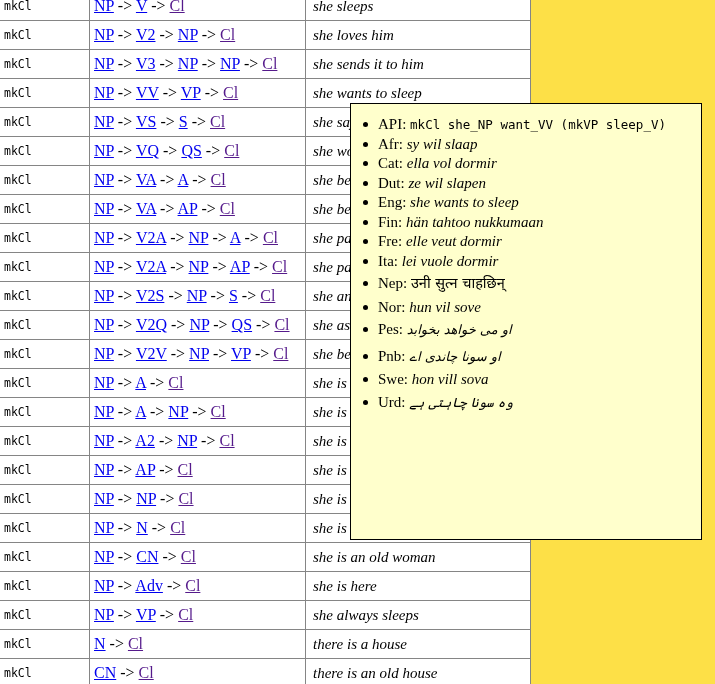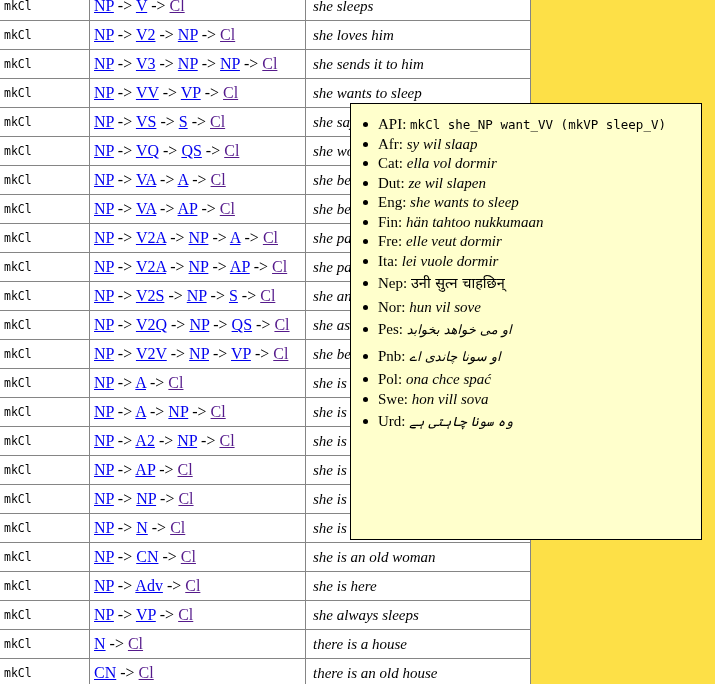--- a/index.html
+++ b/index.html
@@ -186,19 +186,18 @@
         <li class=""><span class="lang">Cat:</span> <span class="val ">ella vol dormir</span></li>
         <li class=""><span class="lang">Dut:</span> <span class="val ">ze wil slapen</span></li>
         <li class=""><span class="lang">Eng:</span> <span class="val ">she wants to sleep</span></li>
         <li class=""><span class="lang">Fin:</span> <span class="val ">hän tahtoo nukkumaan</span></li>
         <li class=""><span class="lang">Fre:</span> <span class="val ">elle veut dormir</span></li>
         <li class=""><span class="lang">Ita:</span> <span class="val ">lei vuole dormir</span></li>
         <li class="tall"><span class="lang">Nep:</span> <span class="val devanagari">उनी सुत्न चाहछिन्</span></li>
         <li class=""><span class="lang">Nor:</span> <span class="val ">hun vil sove</span></li>
         <li class="tall"><span class="lang">Pes:</span> <span class="val arabic">او می خواهد بخوابد</span></li>
         <li class="tall"><span class="lang">Pnb:</span> <span class="val arabic">او سونا چاندی اے</span></li>
-        <li class=""><span class="lang">Pol:</span> <span class="val ">ona chce spać</span></li>
         <li class=""><span class="lang">Swe:</span> <span class="val ">hon vill sova</span></li>
         <li class="tall"><span class="lang">Urd:</span> <span class="val arabic">وہ سونا چاہتی ہے</span></li>
       </ul>
   </div>
 
 </div>
 
 </body></html>

